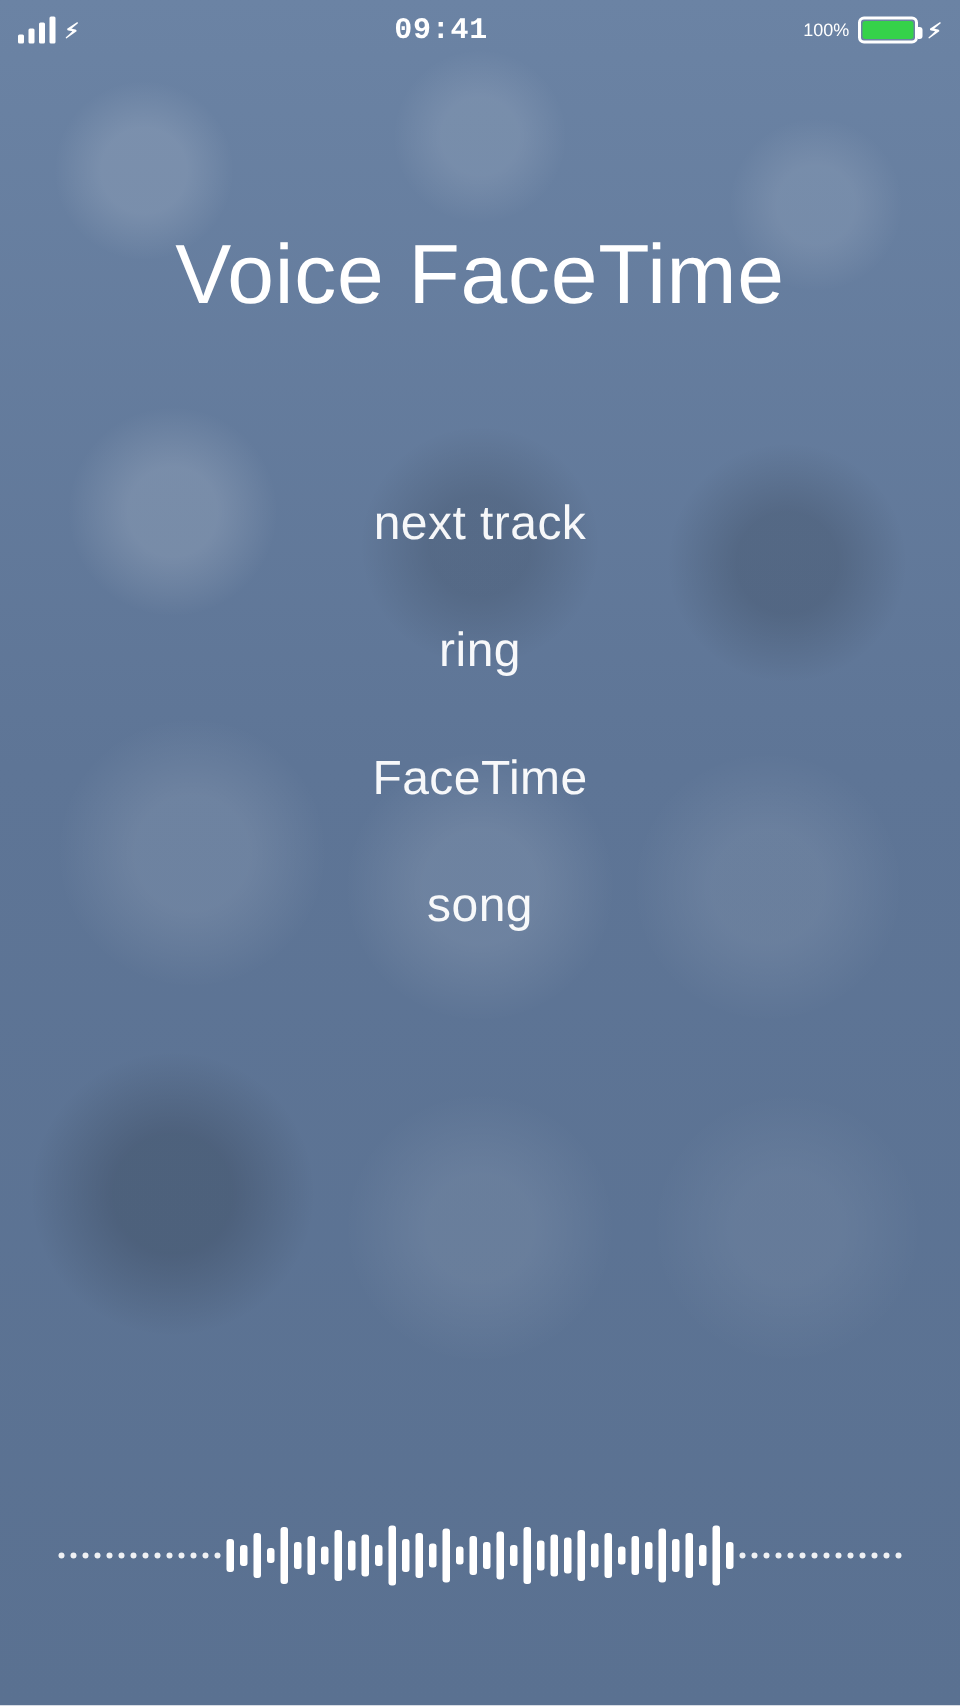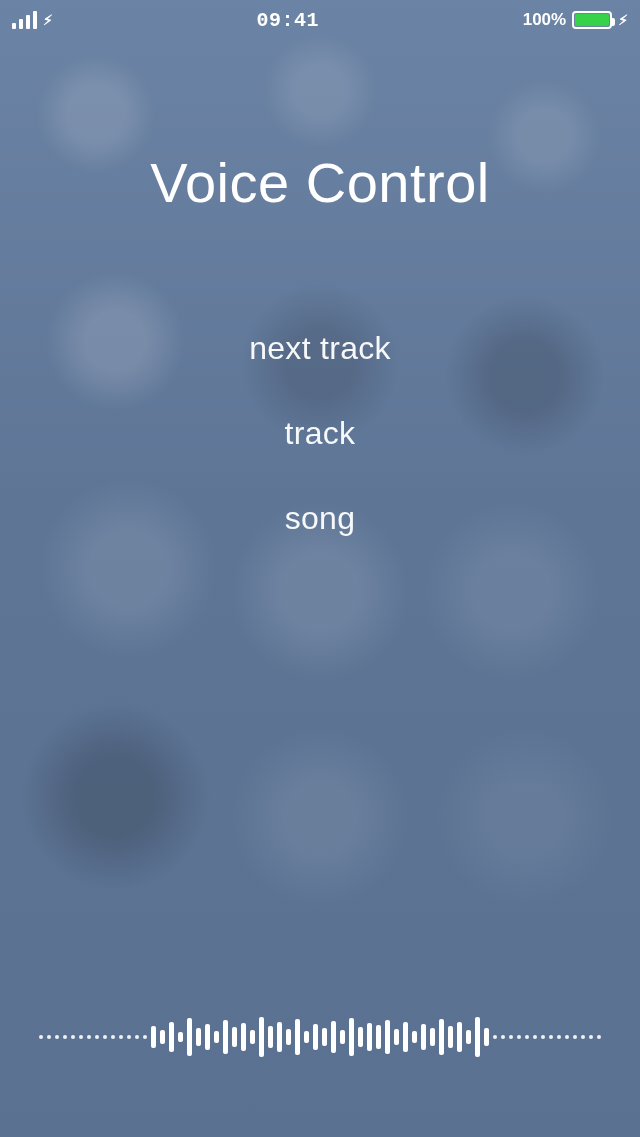--- a/index.html
+++ b/index.html
@@ -42,21 +42,21 @@
       position: relative; width: 40px; height: 18px;
       border: 2px solid #fff; border-radius: 4px;
       display:flex; align-items:center; padding:1px;
     }
     .battery::after{
       content:""; position:absolute; right:-5px; top:5px; width:3px; height:8px;
       background:#fff; border-radius:0 2px 2px 0;
     }
     .battery-fill{ background:#35d24a; width:100%; height:100%; border-radius:2px; }
     .bolt { font-size:14px; line-height:1; }
-    .pct { font-size:17px; font-weight:700; }
+    .pct { font-size:12px; font-weight:400; }
     
     .title {
       position:absolute; top:150px; left:0; right:0;
       text-align:center;
       font-size:56px; font-weight:400; letter-spacing:0.5px;
       color:#fff;
     }
     
     .commands {
       position:absolute; top:330px; left:0; right:0;
@@ -93,25 +93,26 @@
     <div class="clock">09:41</div>
     <div class="status-right">
       <span class="pct">100%</span>
       <div class="battery">
           <div class="battery-fill"></div>
         </div>
       <span class="bolt">⚡︎</span>
     </div>
   </div>
 
-  <h1 class="title">Voice Control</h1>
+  <h1 class="title">Voice FaceTime</h1>
 
   <div class="commands">
     <div class="command">next track</div>
-    <div class="command">track</div>
+    <div class="command">ring</div>
+    <div class="command">FaceTime</div>
     <div class="command">song</div>
   </div>
 
   <div class="waveform" id="waveform">
       <div class="wf-dot"></div>
       <div class="wf-dot"></div>
       <div class="wf-dot"></div>
       <div class="wf-dot"></div>
       <div class="wf-dot"></div>
       <div class="wf-dot"></div>

